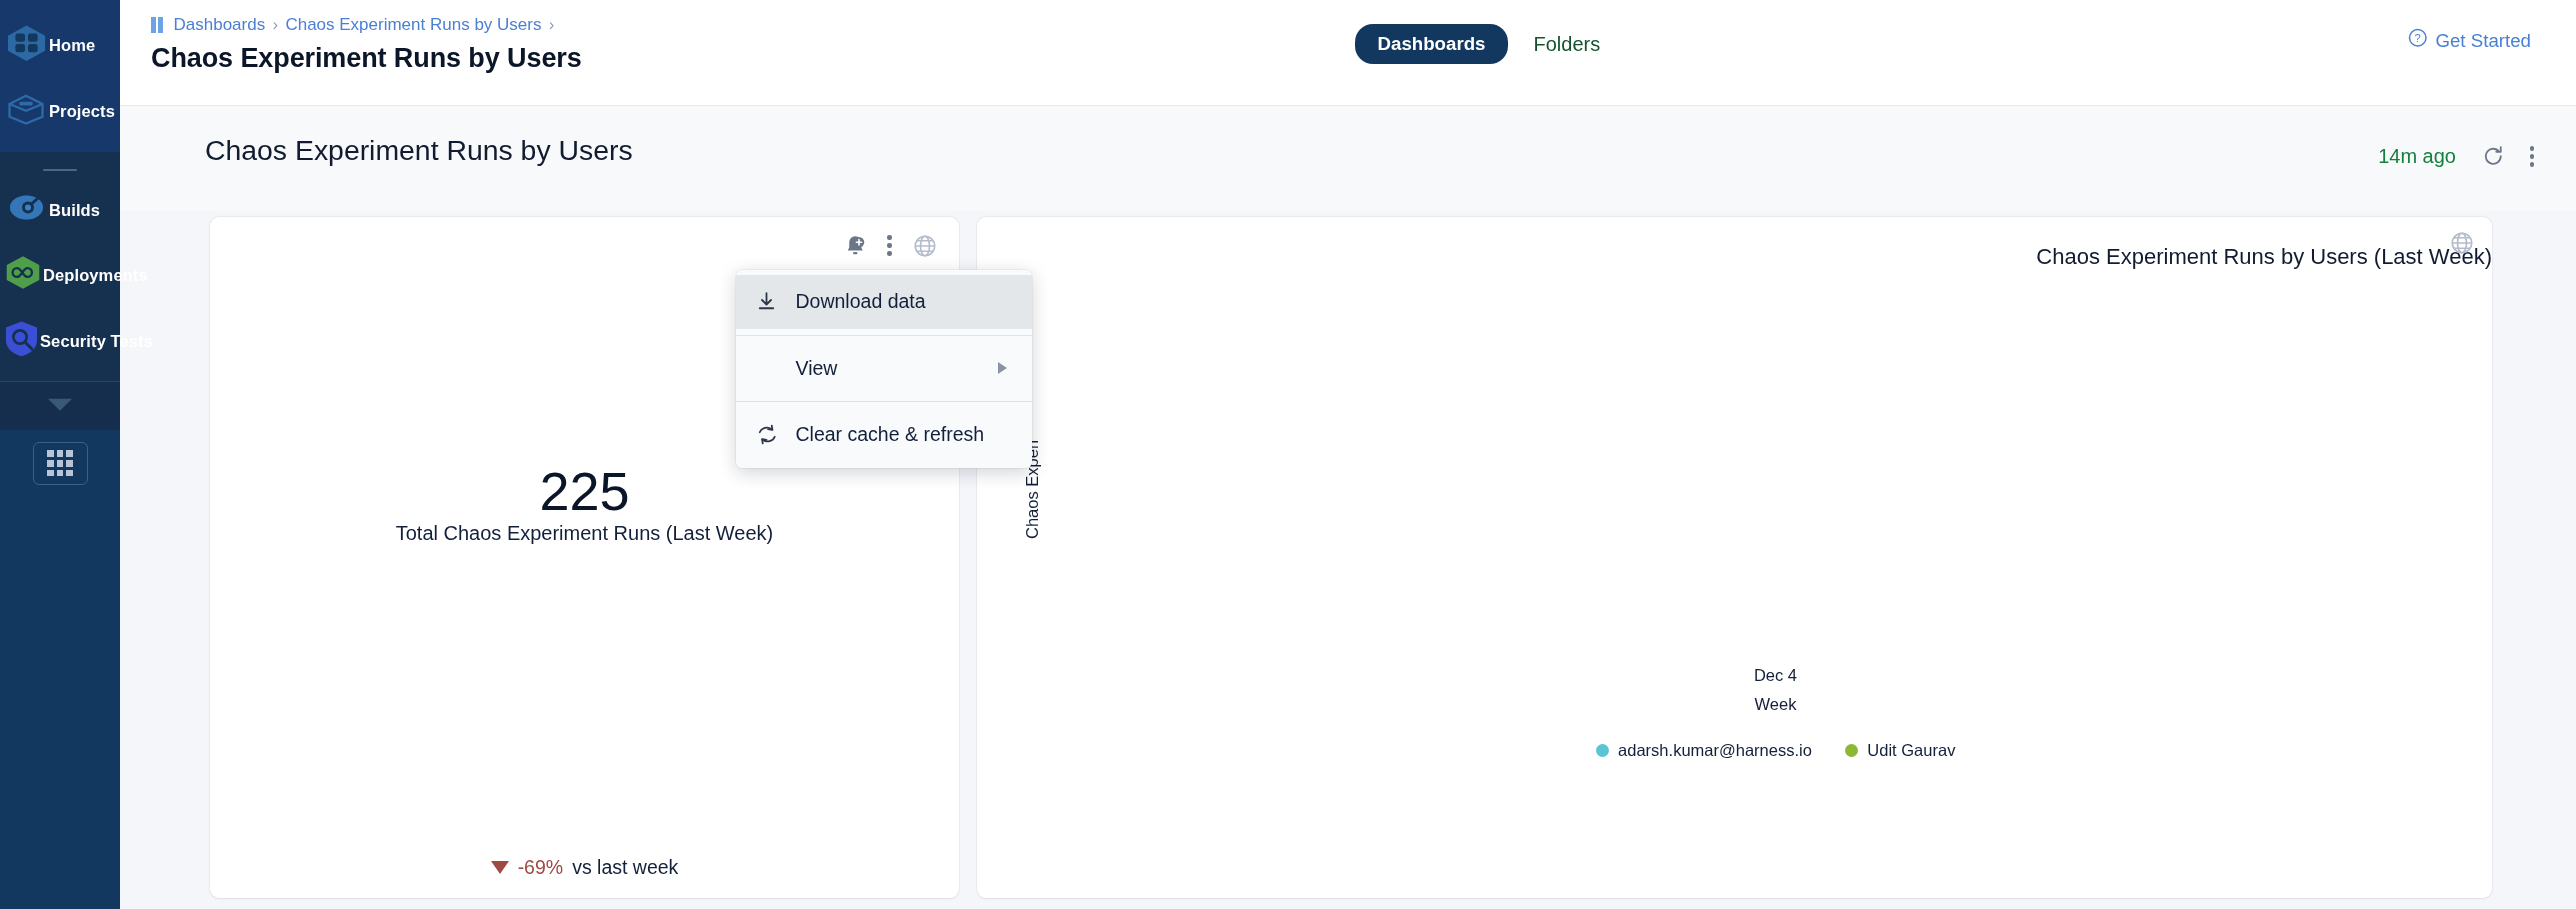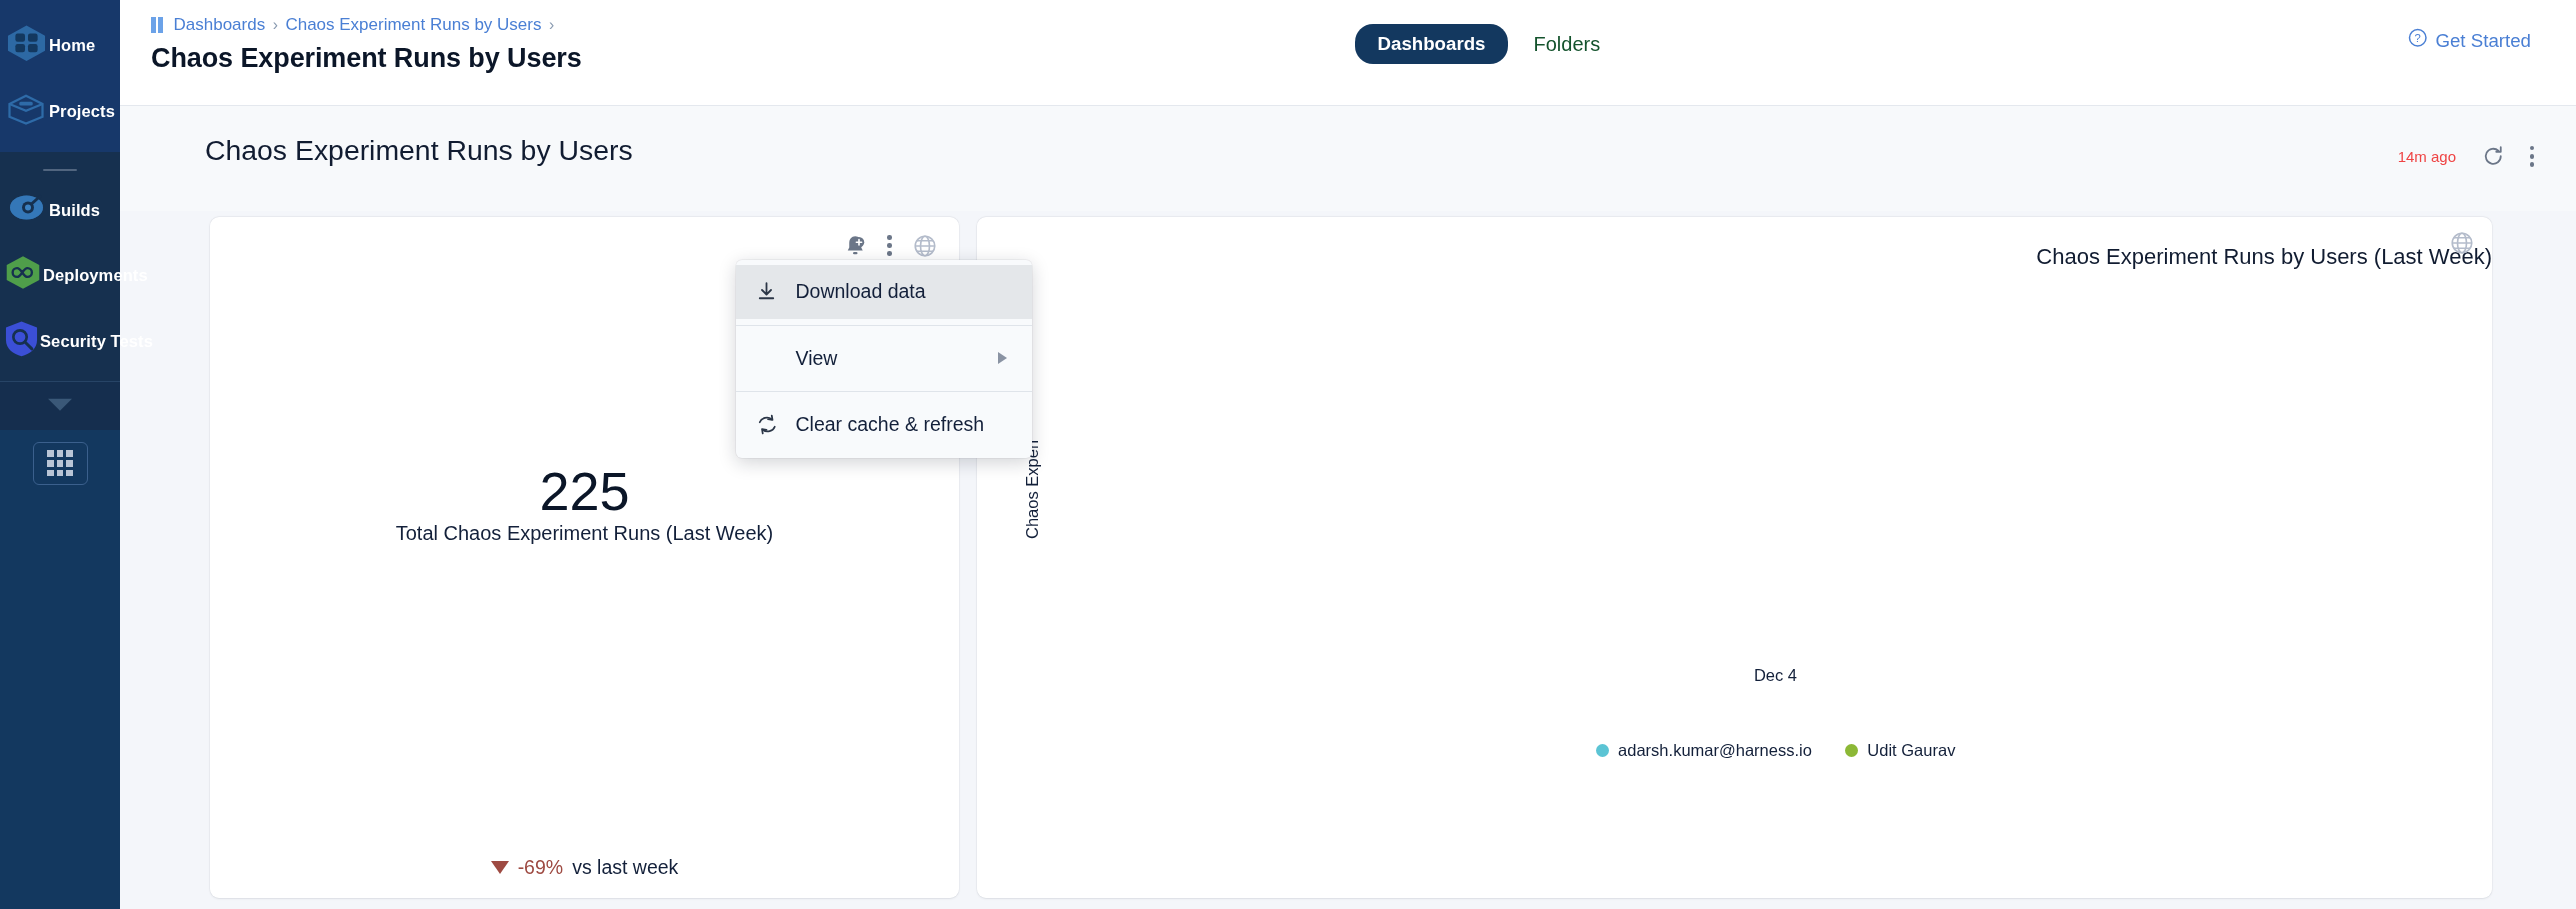--- a/index.html
+++ b/index.html
@@ -104,21 +104,21 @@
     background: #f7f9fb;
   }
   .dash-title {
     position:absolute; left: 85px; top: 28.4px;
     font-size: 28.4px; color:#111c31; font-weight: 400;
   }
   .dash-right {
     position:absolute; right: 42px; top: 39px;
     display:flex; align-items:center; gap: 25.5px;
   }
-  .ago { font-size: 15px; color:#ef4444; }
+  .ago { font-size: 20px; color:#15803d; }
   .icon-btn { cursor:pointer; display:flex; align-items:center; justify-content:center; }
   .kebab { display:flex; flex-direction:column; gap:3.7px; align-items:center; cursor:pointer; }
   .kebab i { width: 4.5px; height: 4.5px; border-radius: 50%; background:#6b7688; display:block; }
 
   
   .card {
     position:absolute;
     background:#ffffff;
     border-radius: 9px;
     box-shadow: 0 0.7px 2.2px rgba(16,24,40,.08), 0 0 0 0.7px rgba(16,24,40,.04);
@@ -143,21 +143,21 @@
   }
   .tri-down {
     width:0; height:0;
     border-left: 9.7px solid transparent; border-right: 9.7px solid transparent;
     border-top: 13.5px solid #9e4a42;
   }
   .delta { color:#9e4a42; }
 
   
   .menu {
-    position:absolute; left: 736px; top: 260px;
+    position:absolute; left: 736px; top: 270px;
     width: 296px;
     background:#f8fafc;
     border-radius: 6px;
     box-shadow: 0 4.5px 18px rgba(16,24,40,.18), 0 0 0 0.7px rgba(16,24,40,.06);
     z-index: 50;
     padding: 4.5px 0 6px 0;
   }
   .menu-item {
     height: 54px;
     display:flex; align-items:center;
@@ -459,20 +459,21 @@
           <ellipse cx="16" cy="16" rx="6" ry="13" fill="none" stroke="#b4bccb" stroke-width="2.2"></ellipse>
           <path d="M3 16 h26 M5 9 h22 M5 23 h22" stroke="#b4bccb" stroke-width="2.2"></path>
         </svg>
       </span>
     </div>
 
     <div class="ylabel">Chaos Experi</div>
 
 
     <div class="xtick" style="left:139px;">Dec 4</div>
+    <div class="xlabel" style="left:139px;">Week</div>
 
     <div class="legend">
       <div class="leg-item">
         <span class="leg-dot" id="legdot0" style="background: rgb(91, 196, 212);"></span>
         <span class="leg-txt">adarsh.kumar@harness.io</span>
       </div>
       <div class="leg-item">
         <span class="leg-dot" id="legdot1" style="background: rgb(140, 184, 54);"></span>
         <span class="leg-txt">Udit Gaurav</span>
       </div>

